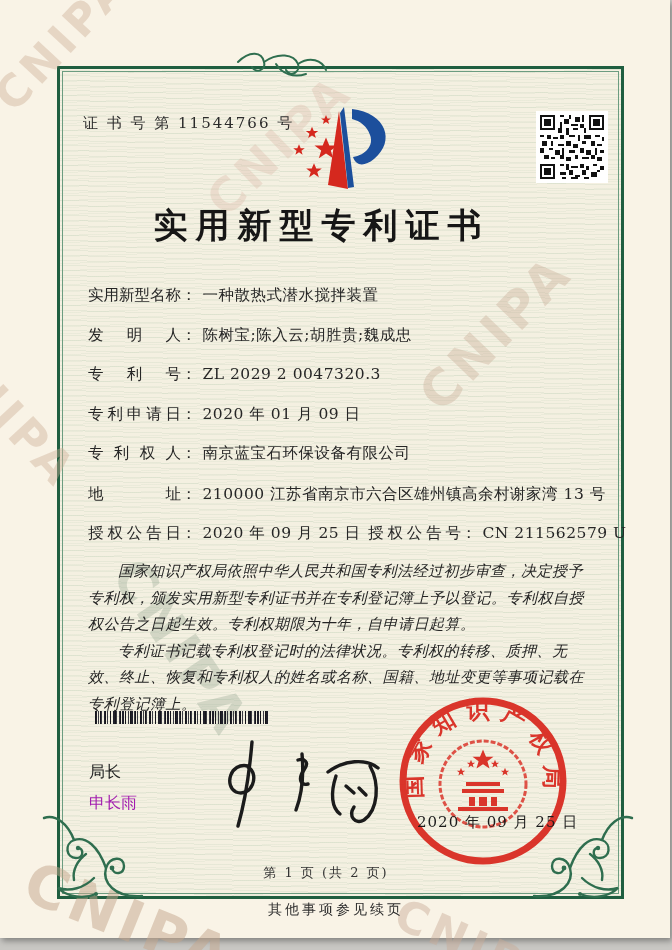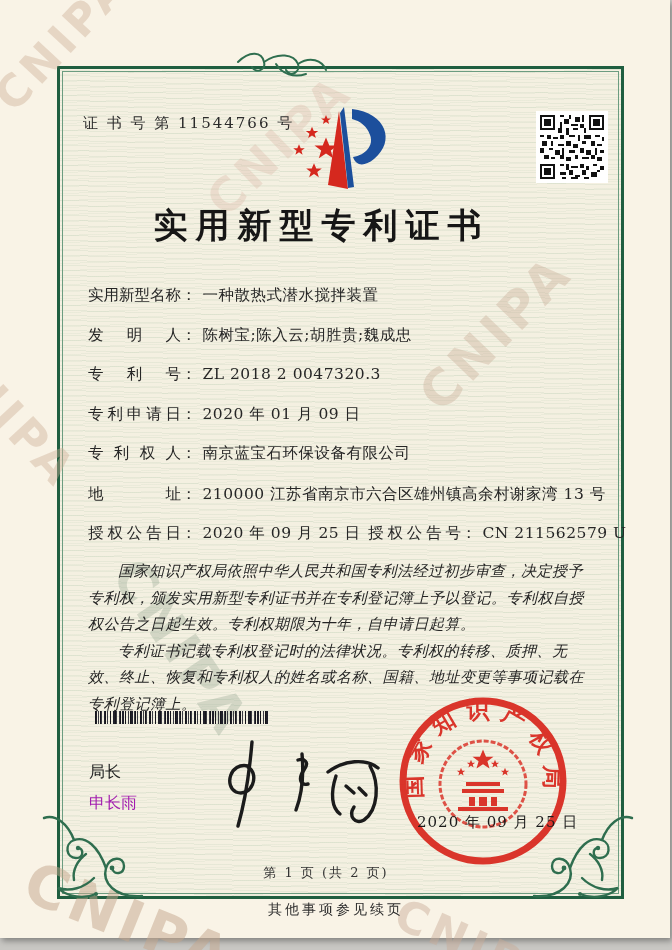--- a/index.html
+++ b/index.html
@@ -207,21 +207,21 @@
     <div class="title">实用新型专利证书</div>
 
     <div class="fields">
       <div class="frow" style="top:0;">
         <span class="flabel">实用新型名称</span><span class="fcolon">：</span><span class="fvalue">一种散热式潜水搅拌装置</span>
       </div>
       <div class="frow" style="top:40px;">
         <span class="flabel">发明人</span><span class="fcolon">：</span><span class="fvalue">陈树宝;陈入云;胡胜贵;魏成忠</span>
       </div>
       <div class="frow" style="top:79px;">
-        <span class="flabel">专利号</span><span class="fcolon">：</span><span class="fvalue">ZL 2018 2 0047320.3</span>
+        <span class="flabel">专利号</span><span class="fcolon">：</span><span class="fvalue">ZL 2029 2 0047320.3</span>
       </div>
       <div class="frow" style="top:119px;">
         <span class="flabel">专利申请日</span><span class="fcolon">：</span><span class="fvalue">2020 年 01 月 09 日</span>
       </div>
       <div class="frow" style="top:158px;">
         <span class="flabel">专利权人</span><span class="fcolon">：</span><span class="fvalue">南京蓝宝石环保设备有限公司</span>
       </div>
       <div class="frow" style="top:199px;">
         <span class="flabel">地址</span><span class="fcolon">：</span><span class="fvalue">210000 江苏省南京市六合区雄州镇高余村谢家湾 13 号</span>
       </div>

